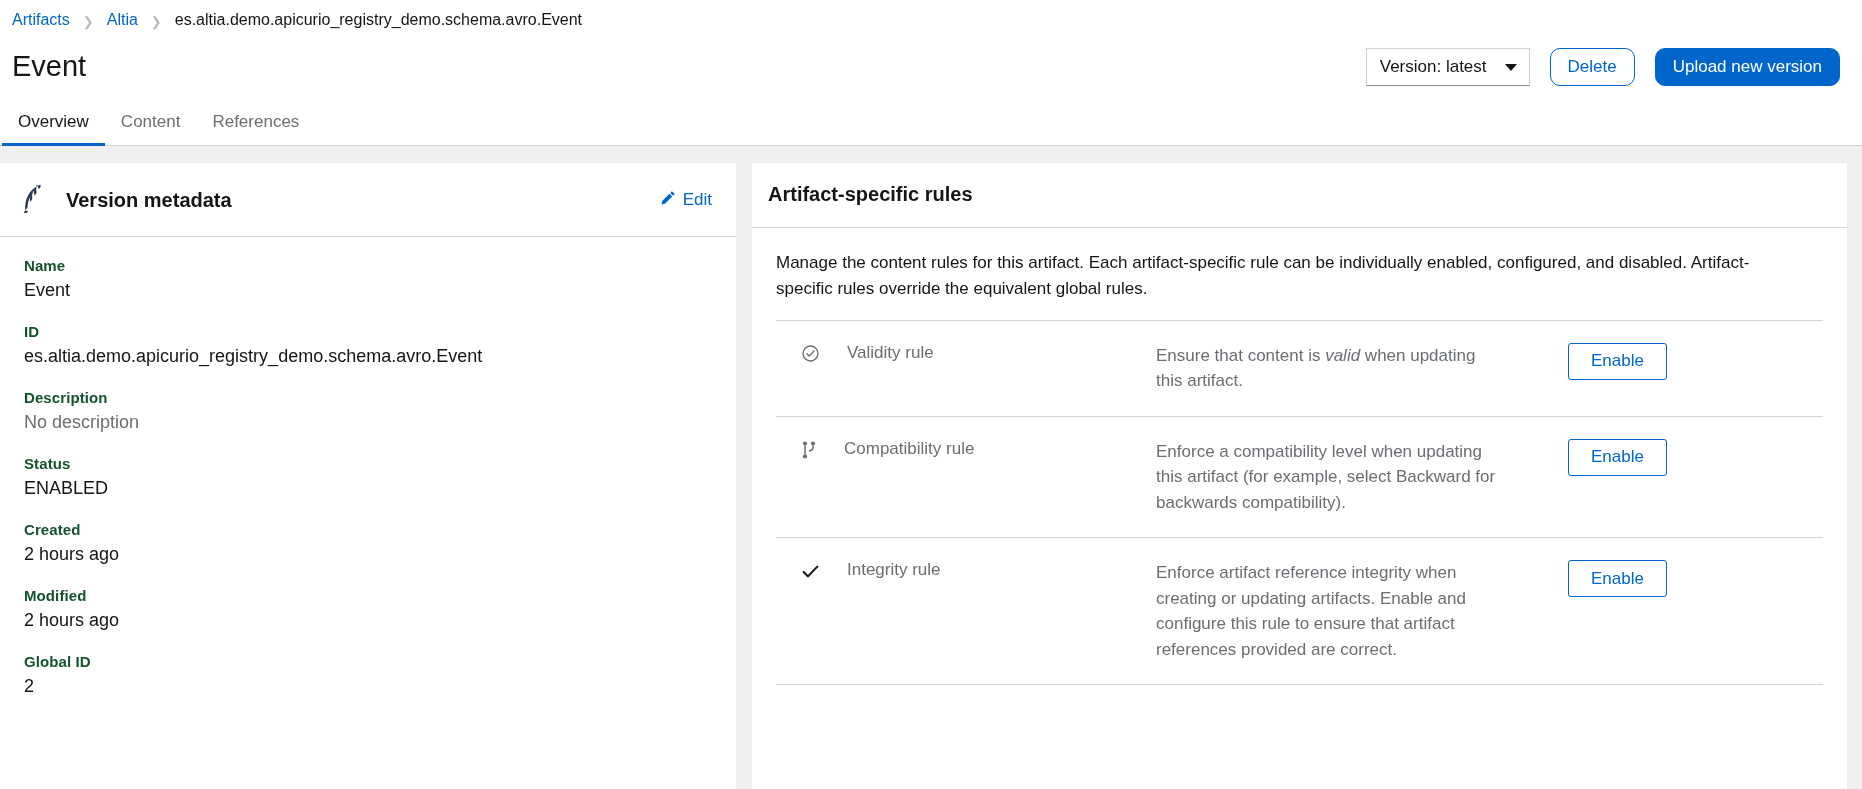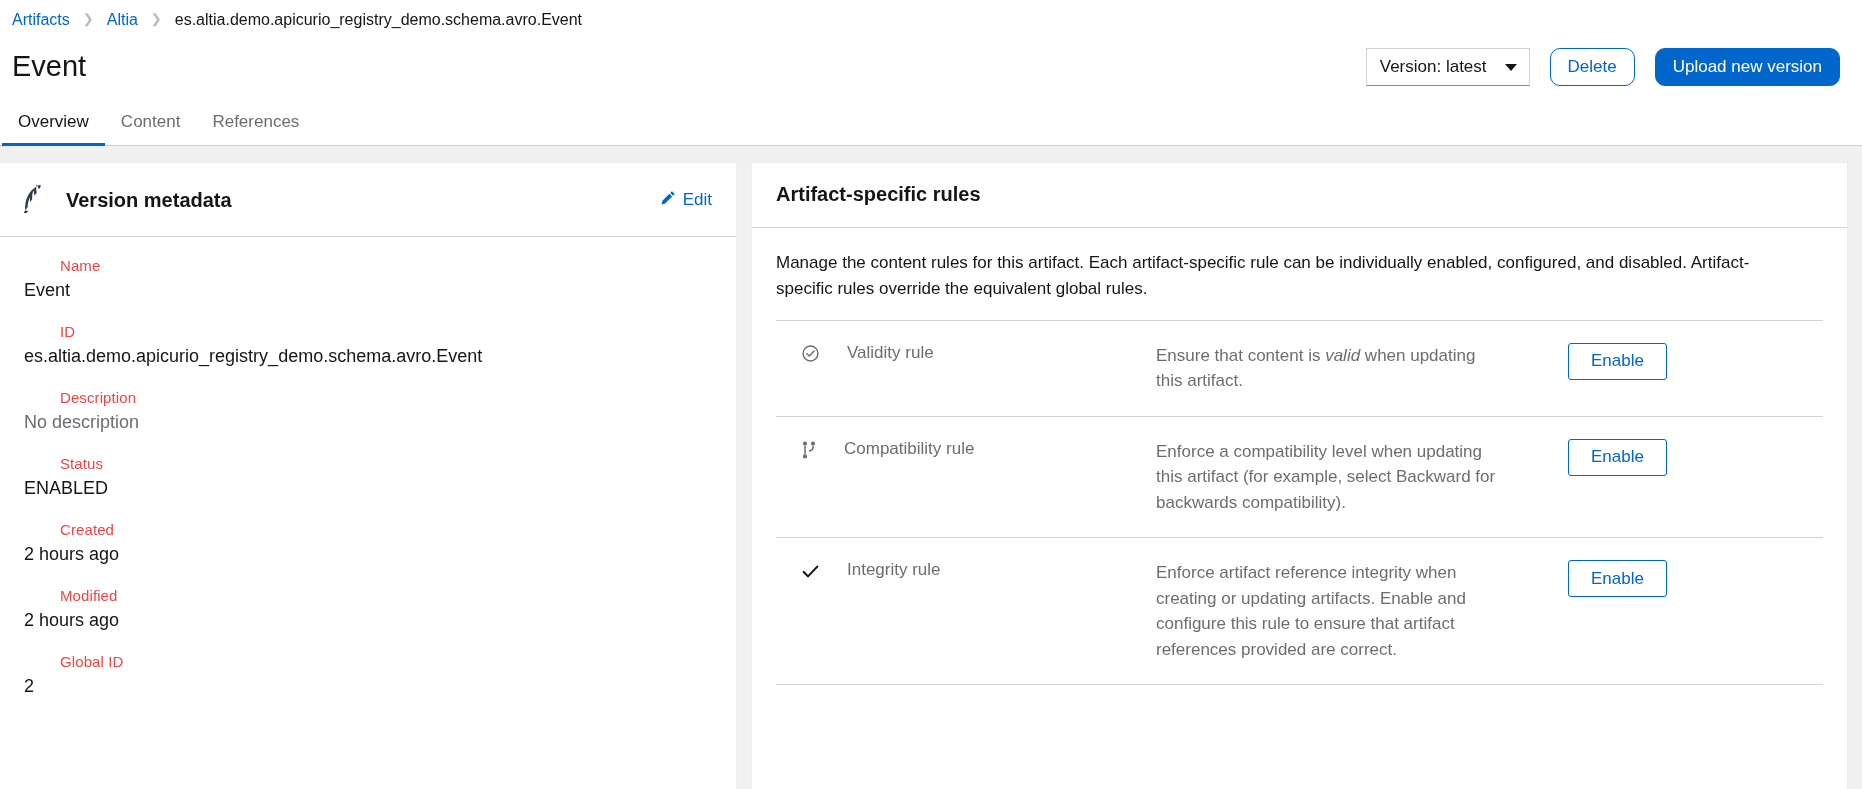--- a/index.html
+++ b/index.html
@@ -14,21 +14,21 @@
   }
 
   
   .topbar {
     background: #ffffff;
     padding: 0 0 0 0;
   }
 
   .breadcrumb {
     display: flex;
-    align-items: flex-start;
+    align-items: flex-end;
     padding: 12px 0 10px 12px;
     font-size: 16px;
     line-height: 1;
   }
   .bc-link {
     color: #0066cc;
     text-decoration: none;
     cursor: pointer;
   }
   .bc-sep {
@@ -176,42 +176,41 @@
     gap: 7px;
     color: #0066cc;
     font-size: 17px;
     cursor: pointer;
     text-decoration: none;
   }
 
   .meta-body { padding: 20px 24px 10px 24px; }
   .meta-label {
     font-size: 15px;
-    font-weight: 400;
-    color: #ef4444;
+    font-weight: 700;
+    color: #14532d;
     margin-bottom: 6px;
     letter-spacing: 0.1px;
-    margin-left: 36px;
   }
   .meta-value {
     font-size: 18px;
     color: #151515;
     margin-bottom: 22px;
     word-break: break-word;
   }
   .meta-value.muted { color: #6a6e73; }
 
   
   .right-card {
     flex: 1;
     margin-right: 14px;
     min-height: 628px;
   }
   .right-card-header {
-    padding: 20px 24px 21px 24px;
+    padding: 20px 24px 21px 16px;
     border-bottom: 1px solid #d2d2d2;
   }
   .rch-title {
     font-size: 20px;
     font-weight: 700;
     color: #151515;
   }
   .rules-body { padding: 22px 24px 0 24px; }
   .rules-desc {
     font-size: 17px;

